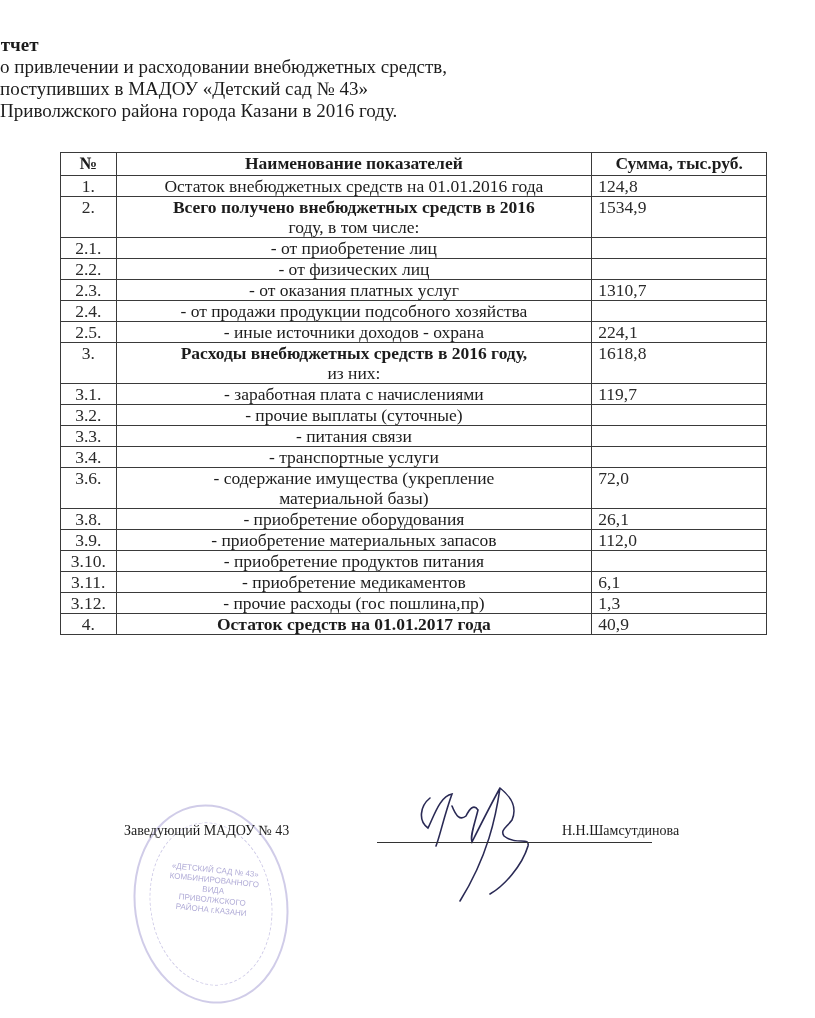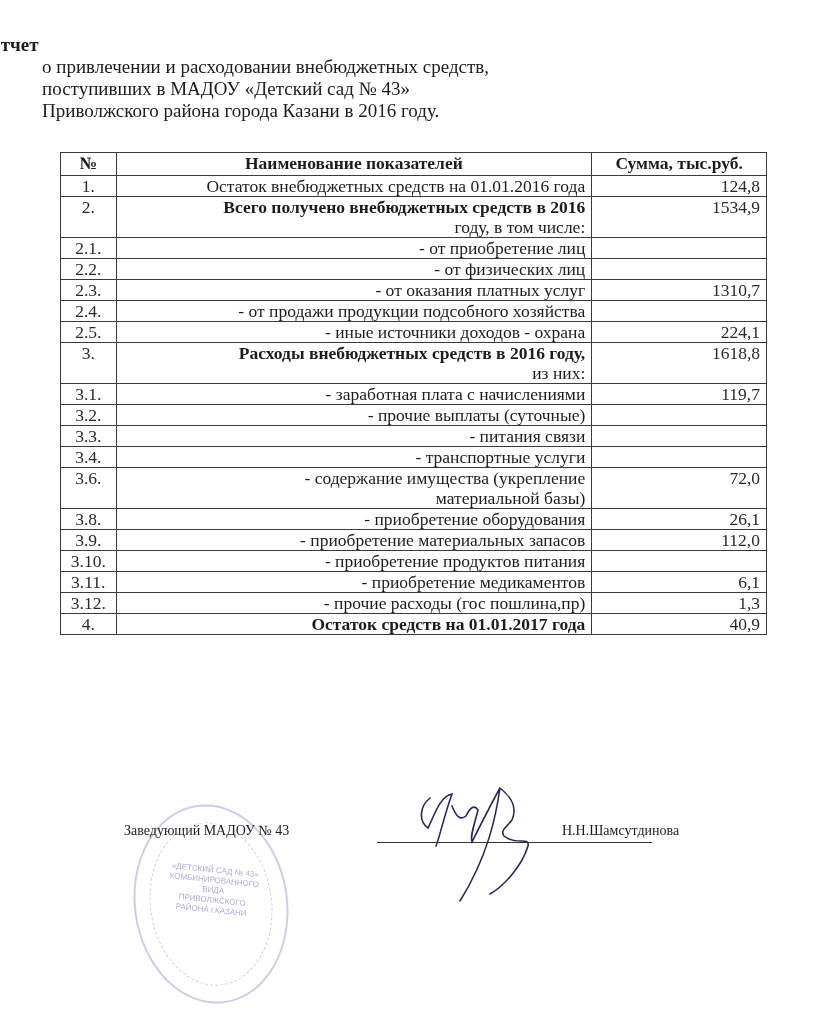--- a/index.html
+++ b/index.html
@@ -3,33 +3,33 @@
   <meta charset="utf-8">
   <style>
     html, body { margin:0; padding:0; }
     body {
       width:815px; height:1018px; background:#ffffff; position:relative; overflow:hidden;
       font-family:"Liberation Serif", "DejaVu Serif", serif; color:#1c1c1c;
     }
     .title-block { position:absolute; left:0; top:34px; width:815px; }
     .title { font-weight:bold; font-size:19px; line-height:22px; margin-left:-14px; }
     .subtitle { font-size:19px; line-height:22px; }
-    .subtitle span { display:block;padding-left:42px; }
+    .subtitle span { display:block; }
 
     table.report {
       position:absolute; left:60px; top:152px; width:707px;
       border-collapse:collapse; font-size:17.5px;
     }
     table.report td, table.report th {
       border:1.4px solid #3a3a3a; padding:0 6px; line-height:20px; vertical-align:top;
     }
     table.report th { font-weight:bold; height:22px; font-size:17.5px; }
     td.num { width:42px; text-align:center; padding:0 2px; }
-    td.name { width:458px; text-align:right; }
-    td.sum { width:160px; text-align:right; }
+    td.name { width:458px; text-align:center; }
+    td.sum { width:160px; text-align:left; }
     tr.bold td.name .lead { font-weight:bold; }
     td.num, td.sum { color:#2a2a2a; }
 
     .footer { position:absolute; left:124px; top:823px; font-size:14px; width:640px; height:30px; }
     .footer .position { position:absolute; left:0; top:0; }
     .footer .sigline { position:absolute; left:253px; top:19px; width:275px; border-top:1.3px solid #333; }
     .footer .signer { position:absolute; left:410px; top:0;margin-left:28px; }
 
     .stamp {
       position:absolute; left:134px; top:804px; width:150px; height:196px;

